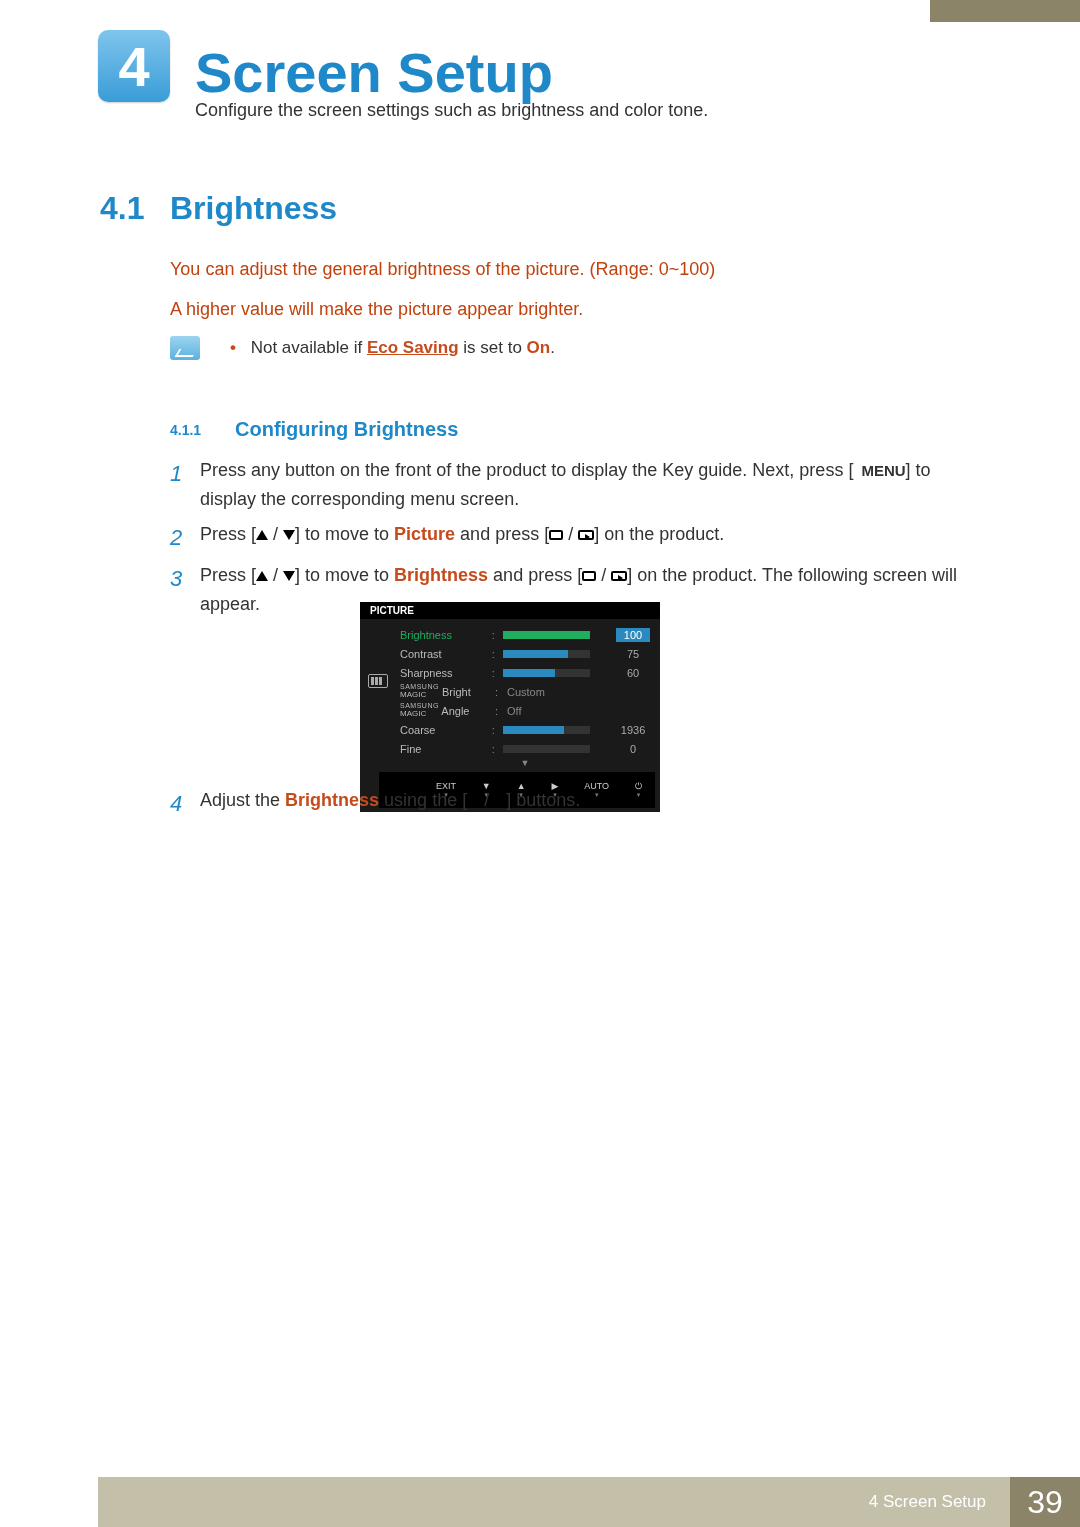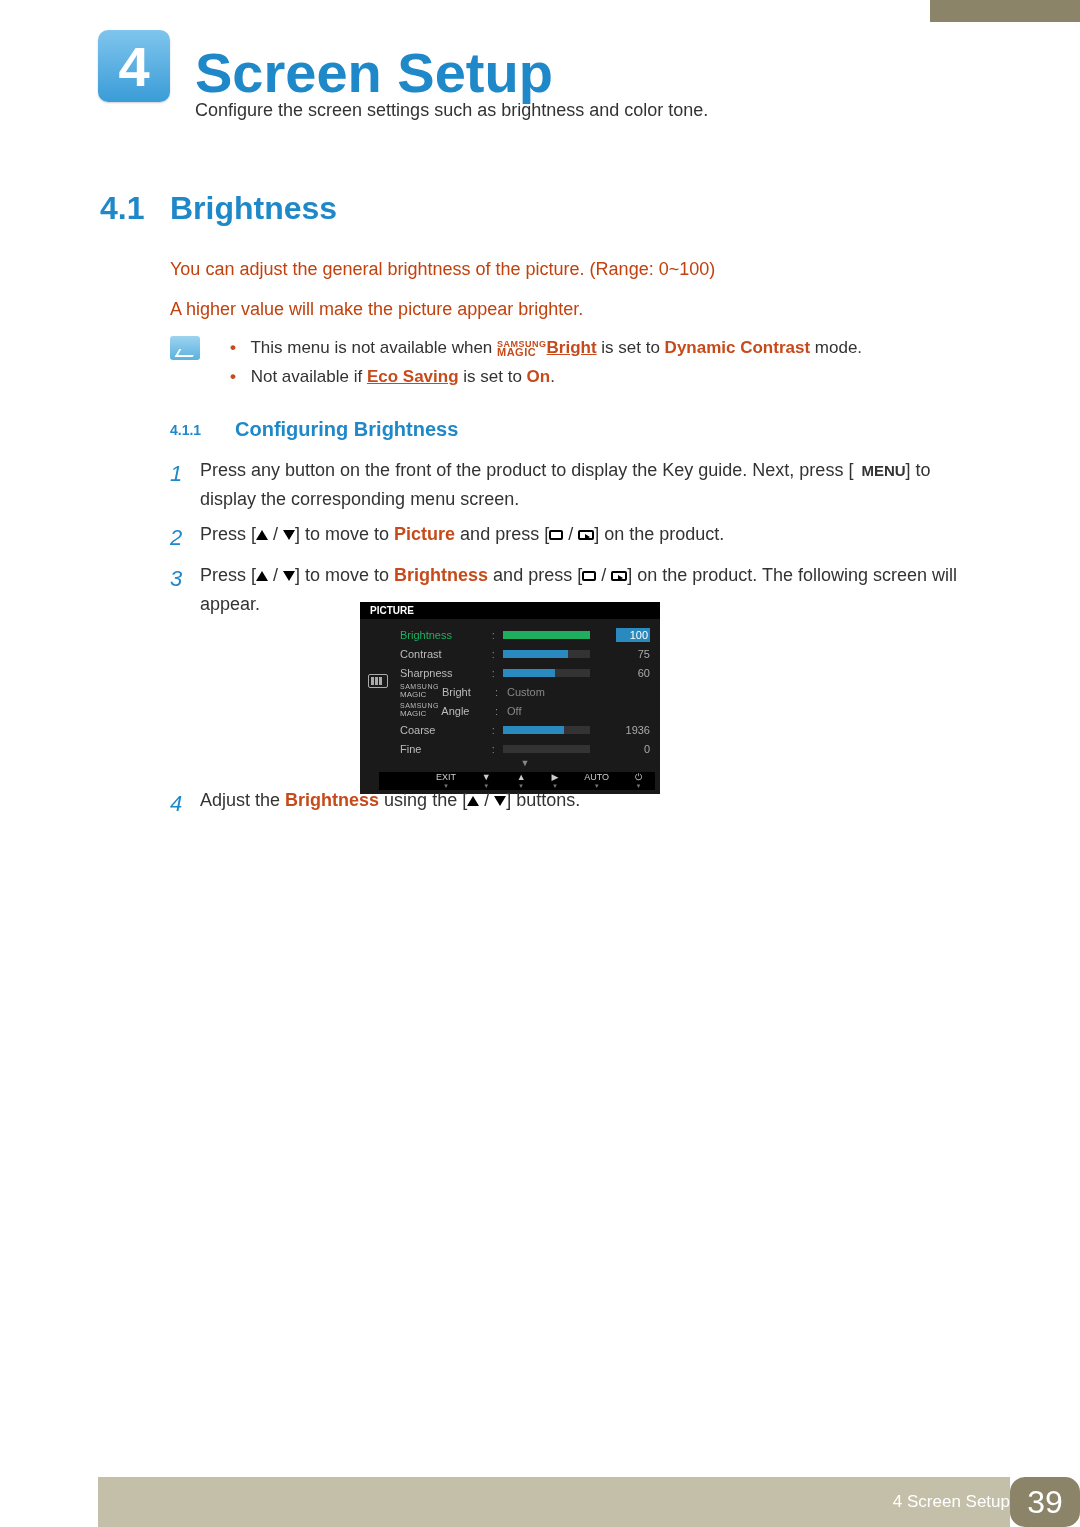--- a/index.html
+++ b/index.html
@@ -135,63 +135,59 @@
   }
   .osd-title{background:#000;color:#fff;font-size:10px;font-weight:bold;padding:3px 10px;}
   .osd-body{padding:6px 10px 4px 40px; position:relative;}
   .osd-side-icon{position:absolute; left:8px; top:55px; width:20px;height:14px;border:1px solid #aaa;border-radius:2px;}
   .osd-side-icon:before{content:"";position:absolute;left:2px;top:2px;width:3px;height:8px;background:#aaa;box-shadow:4px 0 #aaa,8px 0 #aaa;}
   .osd-row{display:flex;align-items:center;height:19px;}
   .osd-label{width:95px;}
   .osd-colon{width:12px;color:#888;}
   .osd-bar-wrap{width:90px;height:8px;background:#333;margin-right:8px;position:relative;}
   .osd-bar-fill{position:absolute;top:0;left:0;height:100%;background:#2a8abf;}
-  .osd-val{width:35px;text-align:right;color:#aaa;margin-left:18px;}
+  .osd-val{width:35px;text-align:center;color:#aaa;margin-left:18px;}
   .osd-row.sel .osd-label{color:#1fae5f;}
   .osd-row.sel .osd-bar-fill{background:#1fae5f;}
   .osd-row.sel .osd-val{background:#2a8abf;color:#fff;padding:1px 2px;}
   .osd-text-val{color:#888;}
   .osd-magic{font-size:8px;line-height:.9;display:inline-block;}
   .osd-magic .t{display:block;font-size:7px;letter-spacing:.5px;}
   .osd-arrow-down-center{text-align:center;font-size:9px;color:#888;height:10px;}
-  .osd-footer{display:flex;justify-content:space-around;align-items:center;background:#000;height:18px;font-size:8px;color:#ccc;margin:0 5px 2px 19px;padding-left:44px;}
+  .osd-footer{display:flex;justify-content:space-around;align-items:center;background:#000;height:36px;font-size:8px;color:#ccc;margin:0 5px 2px 19px;padding-left:44px;}
   .osd-footer .cell{display:flex;flex-direction:column;align-items:center;line-height:1;}
   .osd-footer .tri{font-size:7px;color:#777;}
   .osd-footer .ic{font-size:9px;}
 
   #step4-wrap{position:absolute; top:786px; left:170px; right:105px; font-size:18px; line-height:1.6;}
 
   .footer{
     position:absolute; bottom:0; left:0; right:0; height:50px;
     display:flex; align-items:stretch;
   }
-  .footer .bar{flex:1;background:#c3bfa8;margin-left:98px;display:flex;align-items:center;justify-content:flex-end;padding-right:0;color:#fff;font-size:17px;}
-  .footer .pg{width:70px;background:#8b8468;color:#fff;display:flex;align-items:center;justify-content:center;font-size:32px;font-weight:300;border-radius:15px;}
+  .footer .bar{flex:1;background:#c3bfa8;margin-left:98px;display:flex;align-items:center;justify-content:flex-end;padding-right:24px;color:#fff;font-size:17px;}
+  .footer .pg{width:70px;background:#8b8468;color:#fff;display:flex;align-items:center;justify-content:center;font-size:32px;font-weight:300;}
 </style>
 </head>
 <body>
 
 <div class="top-stripe"></div>
 
 <div class="chapter-badge">4</div>
 <div class="chapter-title">Screen Setup</div>
 <div class="chapter-intro">Configure the screen settings such as brightness and color tone.</div>
 
 <div id="sec-num-1" class="sec-num">4.1</div>
 <div id="sec-title-1" class="sec-title">Brightness</div>
 
 <div id="bt1" class="body-text">You can adjust the general brightness of the picture. (Range: 0~100)</div>
 <div id="bt2" class="body-text">A higher value will make the picture appear brighter.</div>
 
 <div class="note-icon"></div>
 <div class="note-list">
-  <div>
-    <span class="dot">•</span>
-    <span>This menu is not available when </span><span class="magic-label"><span class="top">SAMSUNG</span><span>MAGIC</span></span><span class="orange" style="text-decoration:underline">Bright</span><span> is set to </span><span class="orange">Dynamic Contrast</span><span> mode.</span>
-  </div>
   <div>
     <span class="dot">•</span>
     <span>Not available if </span><span class="orange" style="text-decoration:underline">Eco Saving</span><span> is set to </span><span class="orange">On</span><span>.</span>
   </div>
 </div>
 
 <div class="subsec-num">4.1.1</div>
 <div class="subsec-title">Configuring Brightness</div>
 
 <div class="steps">

